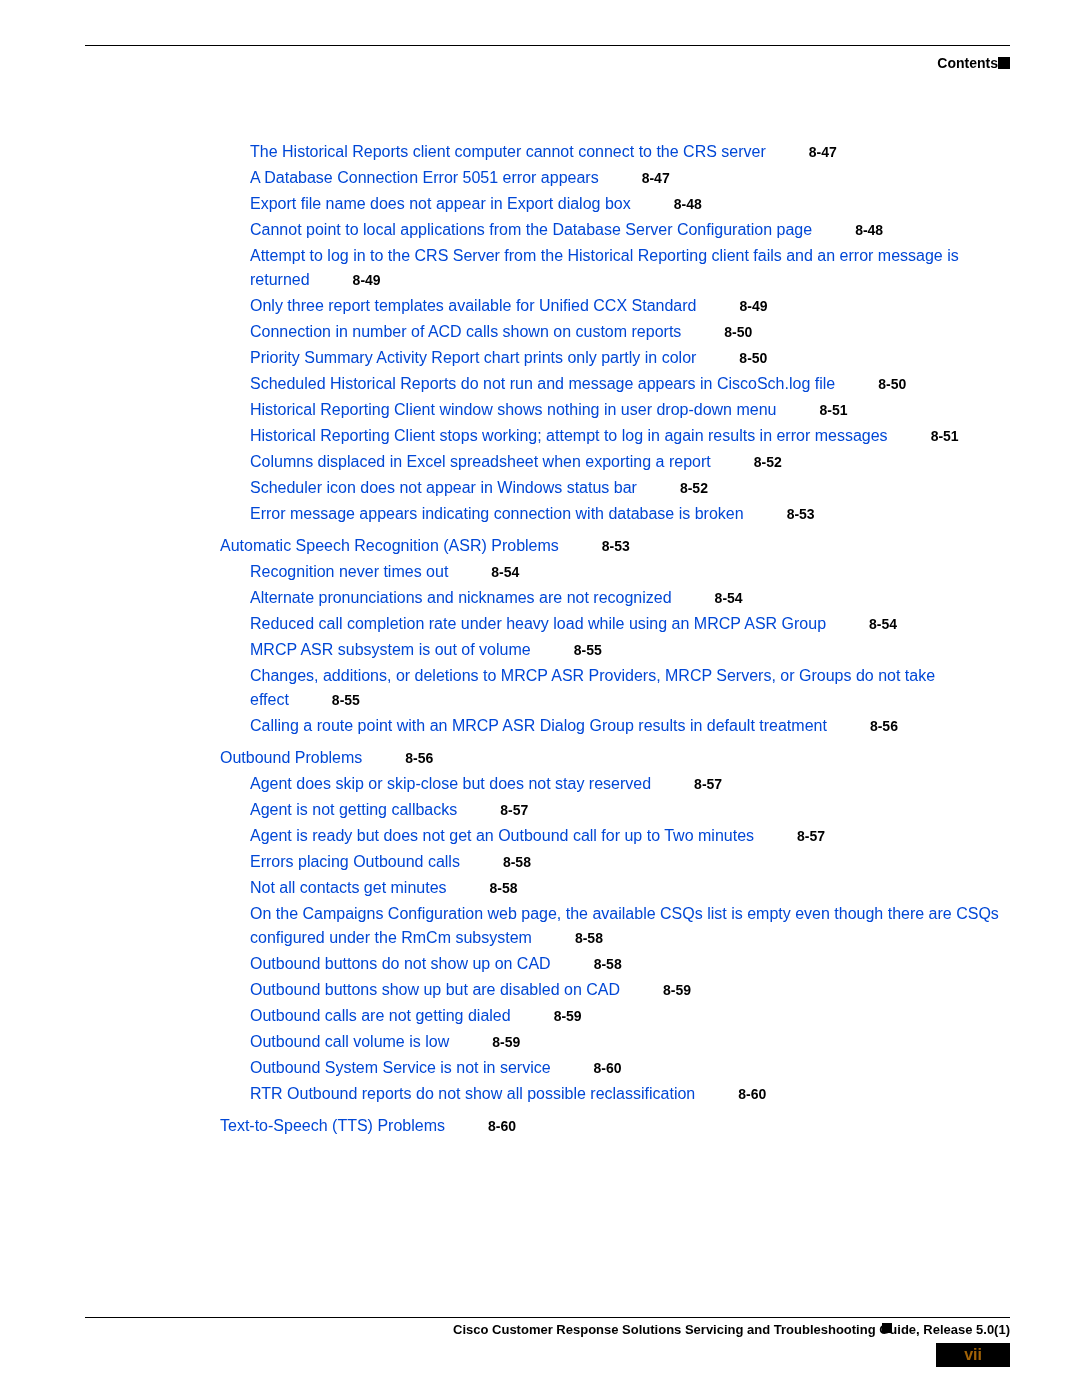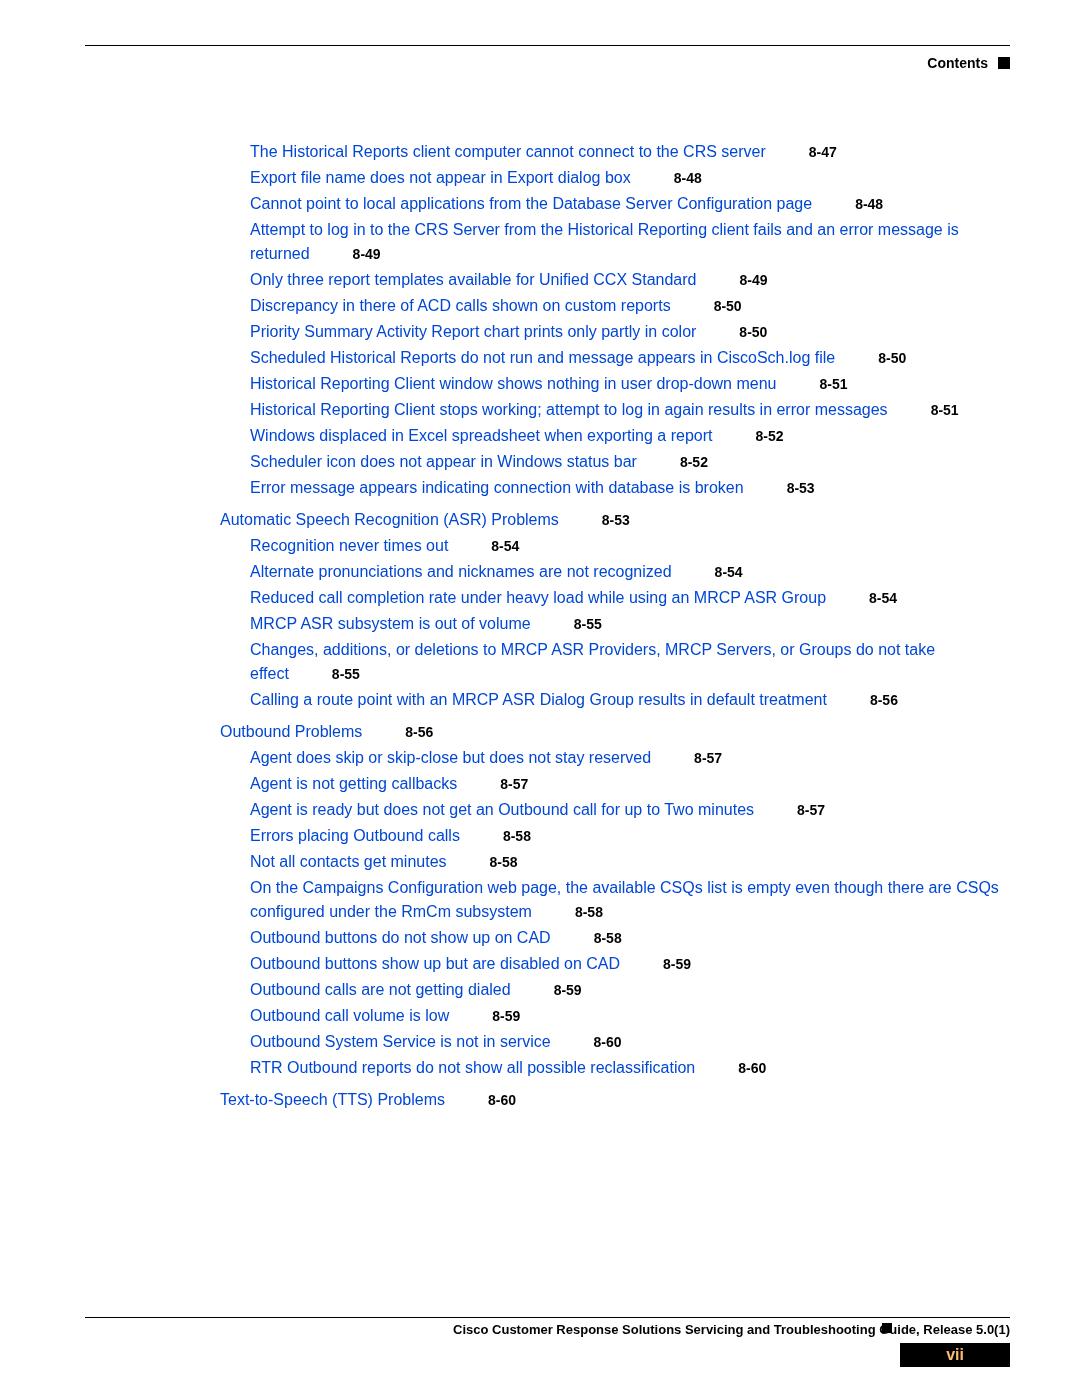--- a/index.html
+++ b/index.html
@@ -22,21 +22,20 @@
       left: 85px;
       right: 70px;
       border-top: 1.5px solid #000;
     }
     .header-right {
       position: absolute;
       top: 55px;
       right: 70px;
       display: flex;
       align-items: center;
-      gap: 10px;
       font-weight: bold;
       font-size: 14px;
     }
     .header-square {
       width: 12px;
       height: 12px;
       background: #000;
     }
     .content {
       position: absolute;
@@ -77,24 +76,24 @@
       text-align: right;
       font-weight: bold;
       font-size: 13px;
       margin-top: 4px;
     }
     .page-num-box {
       position: absolute;
       bottom: 30px;
       right: 70px;
       background: #000;
-      color: #fdba74;
+      color: #a16207;
       font-weight: bold;
       font-size: 16px;
-      padding: 3px 46px;
+      padding: 3px 28px;
     }
     .footer-square {
       position: absolute;
       bottom: 64px;
       right: 188px;
       width: 10px;
       height: 10px;
       background: #000;
     }
   </style>
@@ -103,30 +102,31 @@
 
 <div class="page">
   <div class="top-border"></div>
   <div class="header-right">
     <span>Contents</span>
     <span class="header-square"></span>
   </div>
 
   <div class="content" id="toc-content">
       <div class="toc-line"><span class="link">The Historical Reports client computer cannot connect to the CRS server</span><span class="page-ref">8-47</span></div>
+      <div class="toc-line"><span class="link">A Database Connection Error 5051 error appears</span><span class="page-ref">8-47</span></div>
       <div class="toc-line"><span class="link">Export file name does not appear in Export dialog box</span><span class="page-ref">8-48</span></div>
       <div class="toc-line"><span class="link">Cannot point to local applications from the Database Server Configuration page</span><span class="page-ref">8-48</span></div>
       <div class="toc-line"><span class="link">Attempt to log in to the CRS Server from the Historical Reporting client fails and an error message is returned</span><span class="page-ref">8-49</span></div>
       <div class="toc-line"><span class="link">Only three report templates available for Unified CCX Standard</span><span class="page-ref">8-49</span></div>
-      <div class="toc-line"><span class="link">Discrepancy in there of ACD calls shown on custom reports</span><span class="page-ref">8-50</span></div>
+      <div class="toc-line"><span class="link">Connection in number of ACD calls shown on custom reports</span><span class="page-ref">8-50</span></div>
       <div class="toc-line"><span class="link">Priority Summary Activity Report chart prints only partly in color</span><span class="page-ref">8-50</span></div>
       <div class="toc-line"><span class="link">Scheduled Historical Reports do not run and message appears in CiscoSch.log file</span><span class="page-ref">8-50</span></div>
       <div class="toc-line"><span class="link">Historical Reporting Client window shows nothing in user drop-down menu</span><span class="page-ref">8-51</span></div>
       <div class="toc-line"><span class="link">Historical Reporting Client stops working; attempt to log in again results in error messages</span><span class="page-ref">8-51</span></div>
-      <div class="toc-line"><span class="link">Windows displaced in Excel spreadsheet when exporting a report</span><span class="page-ref">8-52</span></div>
+      <div class="toc-line"><span class="link">Columns displaced in Excel spreadsheet when exporting a report</span><span class="page-ref">8-52</span></div>
       <div class="toc-line"><span class="link">Scheduler icon does not appear in Windows status bar</span><span class="page-ref">8-52</span></div>
       <div class="toc-line"><span class="link">Error message appears indicating connection with database is broken</span><span class="page-ref">8-53</span></div>
       <div class="toc-line section-header"><span class="link">Automatic Speech Recognition (ASR) Problems</span><span class="page-ref">8-53</span></div>
       <div class="toc-line"><span class="link">Recognition never times out</span><span class="page-ref">8-54</span></div>
       <div class="toc-line"><span class="link">Alternate pronunciations and nicknames are not recognized</span><span class="page-ref">8-54</span></div>
       <div class="toc-line"><span class="link">Reduced call completion rate under heavy load while using an MRCP ASR Group</span><span class="page-ref">8-54</span></div>
       <div class="toc-line"><span class="link">MRCP ASR subsystem is out of volume</span><span class="page-ref">8-55</span></div>
       <div class="toc-line"><span class="link">Changes, additions, or deletions to MRCP ASR Providers, MRCP Servers, or Groups do not take effect</span><span class="page-ref">8-55</span></div>
       <div class="toc-line"><span class="link">Calling a route point with an MRCP ASR Dialog Group results in default treatment</span><span class="page-ref">8-56</span></div>
       <div class="toc-line section-header"><span class="link">Outbound Problems</span><span class="page-ref">8-56</span></div>

